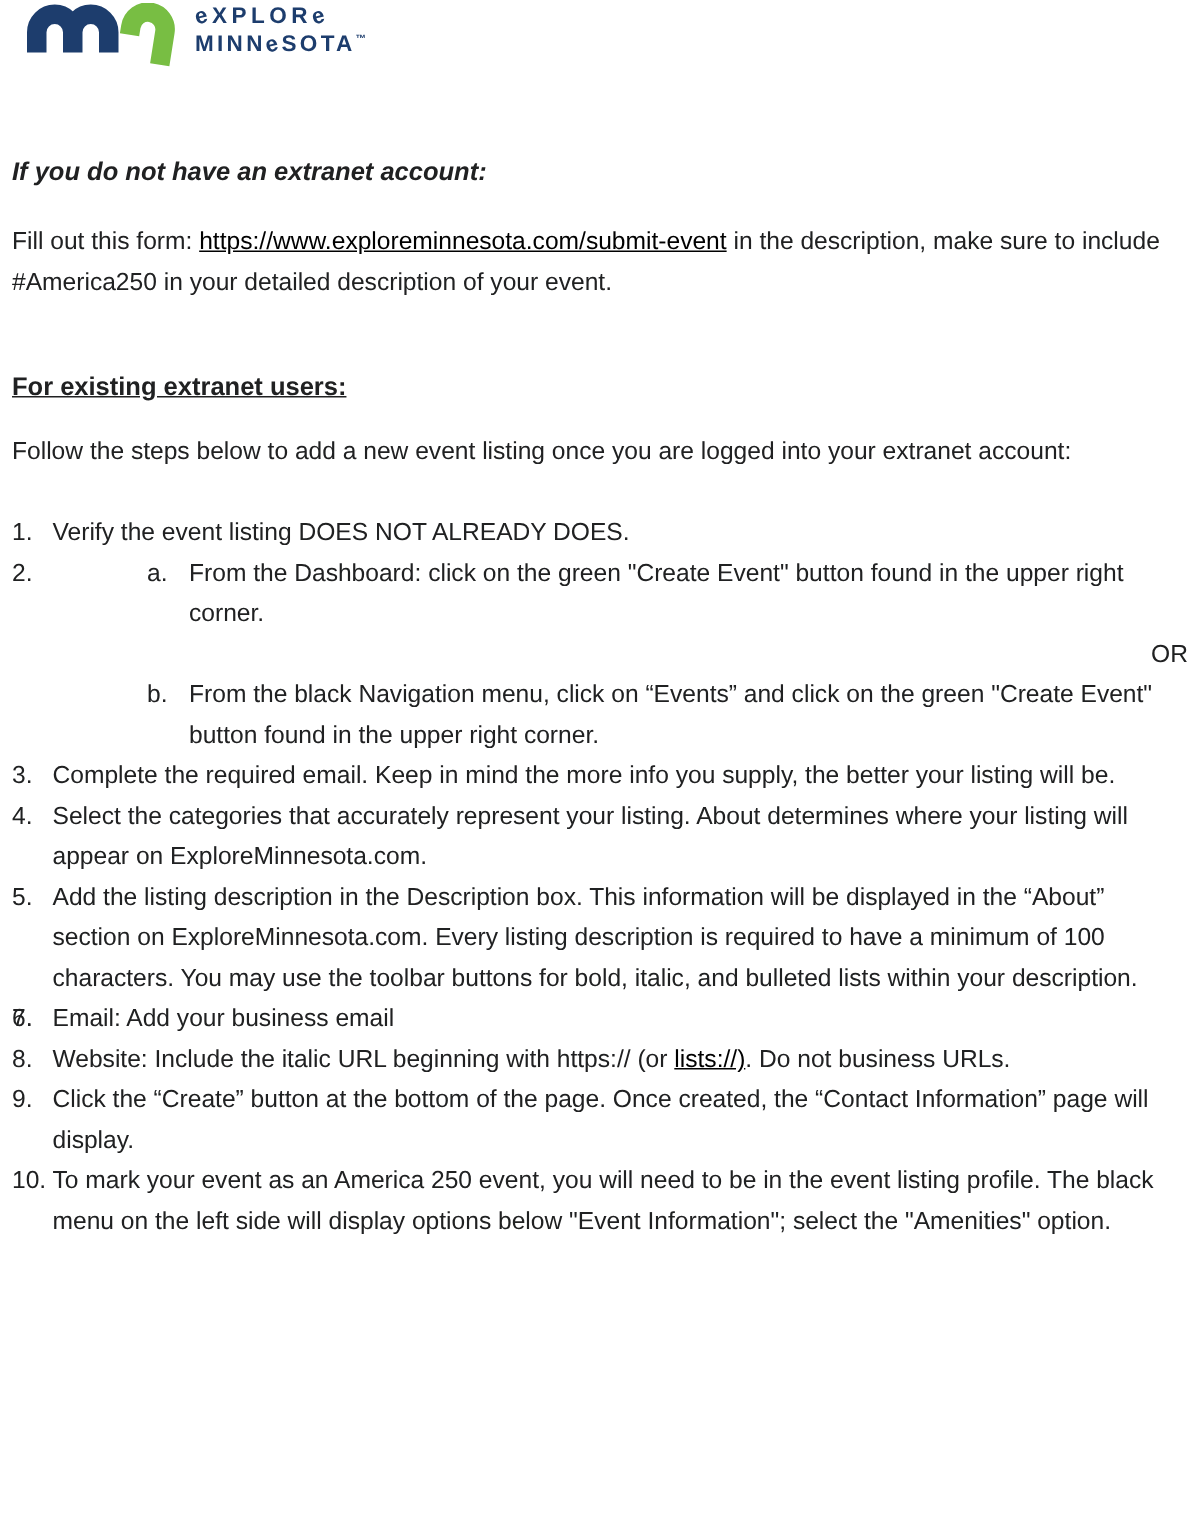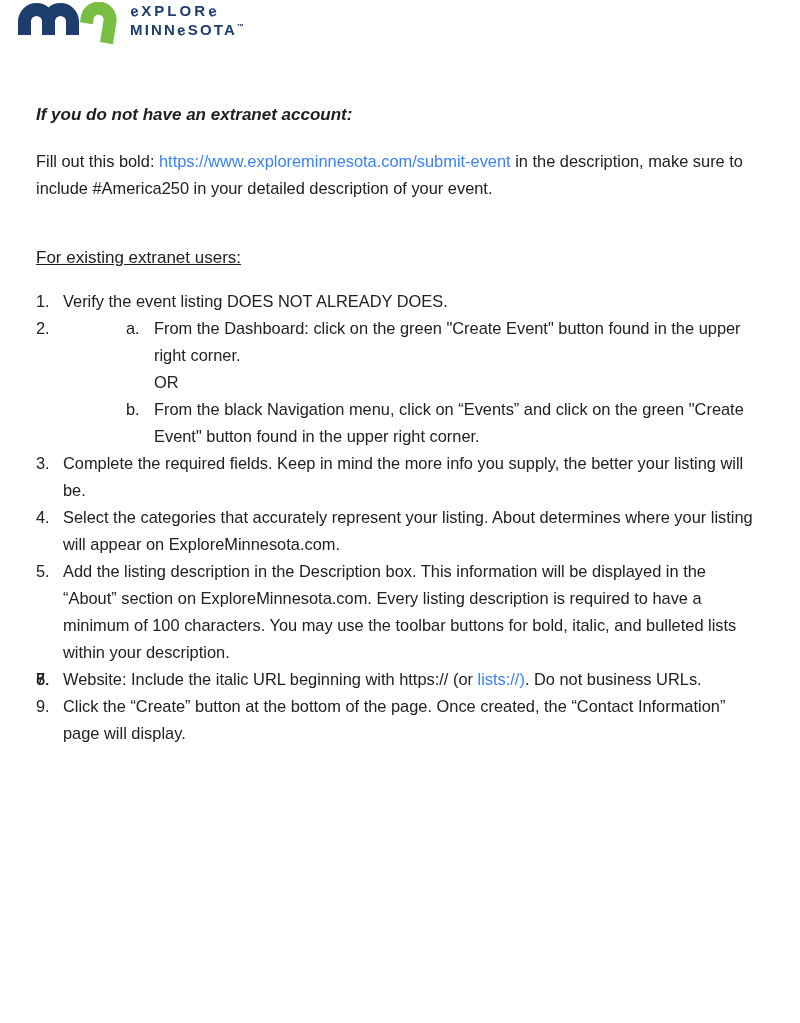--- a/index.html
+++ b/index.html
@@ -1,42 +1,42 @@
 <!DOCTYPE html>
 <html><head>
 <meta charset="utf-8">
 <style>
   html,body{margin:0;padding:0;background:#ffffff;}
   .page{
     position:relative;width:800px;height:1023px;overflow:hidden;background:#fff;
     font-family:"Liberation Sans",sans-serif;color:#202122;
   }
-  .content{padding:0 36px;margin-top:12px;}
+  .content{padding:0 8px;margin-top:12px;}
   
   .logo-row{display:flex;align-items:flex-start;gap:9px;padding:2px 0 0 17px;height:44px;}
   .logo-mark{flex:0 0 auto;}
   .wordmark{display:flex;flex-direction:column;justify-content:flex-start;padding-top:1px;}
   .wm{color:#1d3d6d;font-weight:800;text-transform:uppercase;line-height:16px;white-space:nowrap;}
   .wm-1{font-size:15px;letter-spacing:3px;}
   .wm-2{font-size:15px;letter-spacing:2.2px;}
   .wm .re{display:inline-block;text-transform:lowercase;transform:rotate(-14deg);}
   .tm{font-size:7px;vertical-align:6px;letter-spacing:0;}
   
   .h-italic{font-size:17px;font-weight:bold;font-style:italic;margin:59px 0 23px;}
-  .h-underline{font-size:17px;font-weight:normal;text-decoration:underline;margin:46px 0 20px;}
+  .h-underline{font-size:17px;font-weight:bold;text-decoration:underline;margin:46px 0 20px;}
   p.body{font-size:16.4px;line-height:27px;margin:0 0 27px;}
-  a.doclink{color:#3b82f6;cursor:pointer;}
+  a.doclink{color:#000000;text-decoration:underline;cursor:pointer;}
   
   ol.steps{list-style:none;margin:8px 0 0;padding:0;font-size:16.4px;line-height:27px;}
   ol.steps>li{position:relative;padding-left:27px;}
   ol.steps>li>.marker{position:absolute;left:0;top:0;}
   ol.sub{list-style:none;margin:0;padding:0 0 0 63px;}
   ol.sub>li{position:relative;padding-left:28px;}
   ol.sub>li>.marker{position:absolute;left:0;top:0;}
-  .or-line{padding-left:0;}
+  .or-line{padding-left:0;text-align:right;}
 </style>
 </head>
 <body>
 
 <div class="page">
 
   <div class="logo-row">
     <svg class="logo-mark" width="104" height="44" viewBox="0 0 104 44" aria-hidden="true">
       <path d="M7.5 33 V19.5 a12 12 0 0 1 24 0 V33 M31.5 33 V19.5 a12 12 0 0 1 24 0 V33" fill="none" stroke="#1d3d6d" stroke-width="13"></path>
       <path d="M70 23 V17.5 a11.5 11.5 0 0 1 23 0 V39.5" fill="none" stroke="#78be43" stroke-width="13" transform="rotate(9 81 18)"></path>
@@ -44,24 +44,25 @@
     <div class="wordmark">
       <span class="wm wm-1"><span class="re">e</span>xplor<span class="re">e</span></span>
       <span class="wm wm-2"><span>minn<span class="re">e</span>sota</span><span class="tm">™</span></span>
     </div>
   </div>
 
   <div class="content">
 
     <div class="h-italic">If you do not have an extranet account:</div>
 
-    <p class="body"><span>Fill out this bold: </span><a class="doclink">https://www.exploreminnesota.com/submit-event</a><span> in the description, make sure to include #America250 in your detailed description of your event.</span></p>
+    <p class="body"><span>Fill out this form: </span><a class="doclink">https://www.exploreminnesota.com/submit-event</a><span> in the description, make sure to include #America250 in your detailed description of your event.</span></p>
 
     <div class="h-underline">For existing extranet users:</div>
 
+    <p class="body">Follow the steps below to add a new event listing once you are logged into your extranet account:</p>
 
     <ol class="steps">
       <li>
         <span class="marker">1.</span>
         <span>Verify the event listing DOES NOT ALREADY DOES.</span>
       </li>
       <li>
         <span class="marker">2.</span>
         <ol class="sub">
           <li>
@@ -70,40 +71,45 @@
             <div class="or-line">OR</div>
           </li>
           <li>
             <span class="marker">b.</span>
             <span>From the black Navigation menu, click on “Events” and click on the green "Create Event" button found in the upper right corner.</span>
           </li>
         </ol>
       </li>
       <li>
         <span class="marker">3.</span>
-        <span>Complete the required fields. Keep in mind the more info you supply, the better your listing will be.</span>
+        <span>Complete the required email. Keep in mind the more info you supply, the better your listing will be.</span>
       </li>
       <li>
         <span class="marker">4.</span>
         <span>Select the categories that accurately represent your listing. About determines where your listing will appear on ExploreMinnesota.com.</span>
       </li>
       <li>
         <span class="marker">5.</span>
         <span>Add the listing description in the Description box. This information will be displayed in the “About” section on ExploreMinnesota.com. Every listing description is required to have a minimum of 100 characters. You may use the toolbar buttons for bold, italic, and bulleted lists within your description.</span>
       </li>
       <li>
         <span class="marker">6.</span>
       </li>
       <li>
         <span class="marker">7.</span>
+        <span>Email: Add your business email</span>
       </li>
       <li>
         <span class="marker">8.</span>
         <span>Website: Include the italic URL beginning with https:// (or </span><a class="doclink">lists://)</a><span>. Do not business URLs.</span>
       </li>
       <li>
         <span class="marker">9.</span>
         <span>Click the “Create” button at the bottom of the page. Once created, the “Contact Information” page will display.</span>
       </li>
+      <li>
+        <span class="marker">10.</span>
+        <span>To mark your event as an America 250 event, you will need to be in the event listing profile. The black menu on the left side will display options below "Event Information"; select the "Amenities" option.</span>
+      </li>
     </ol>
 
   </div>
 </div>
 
 </body></html>

